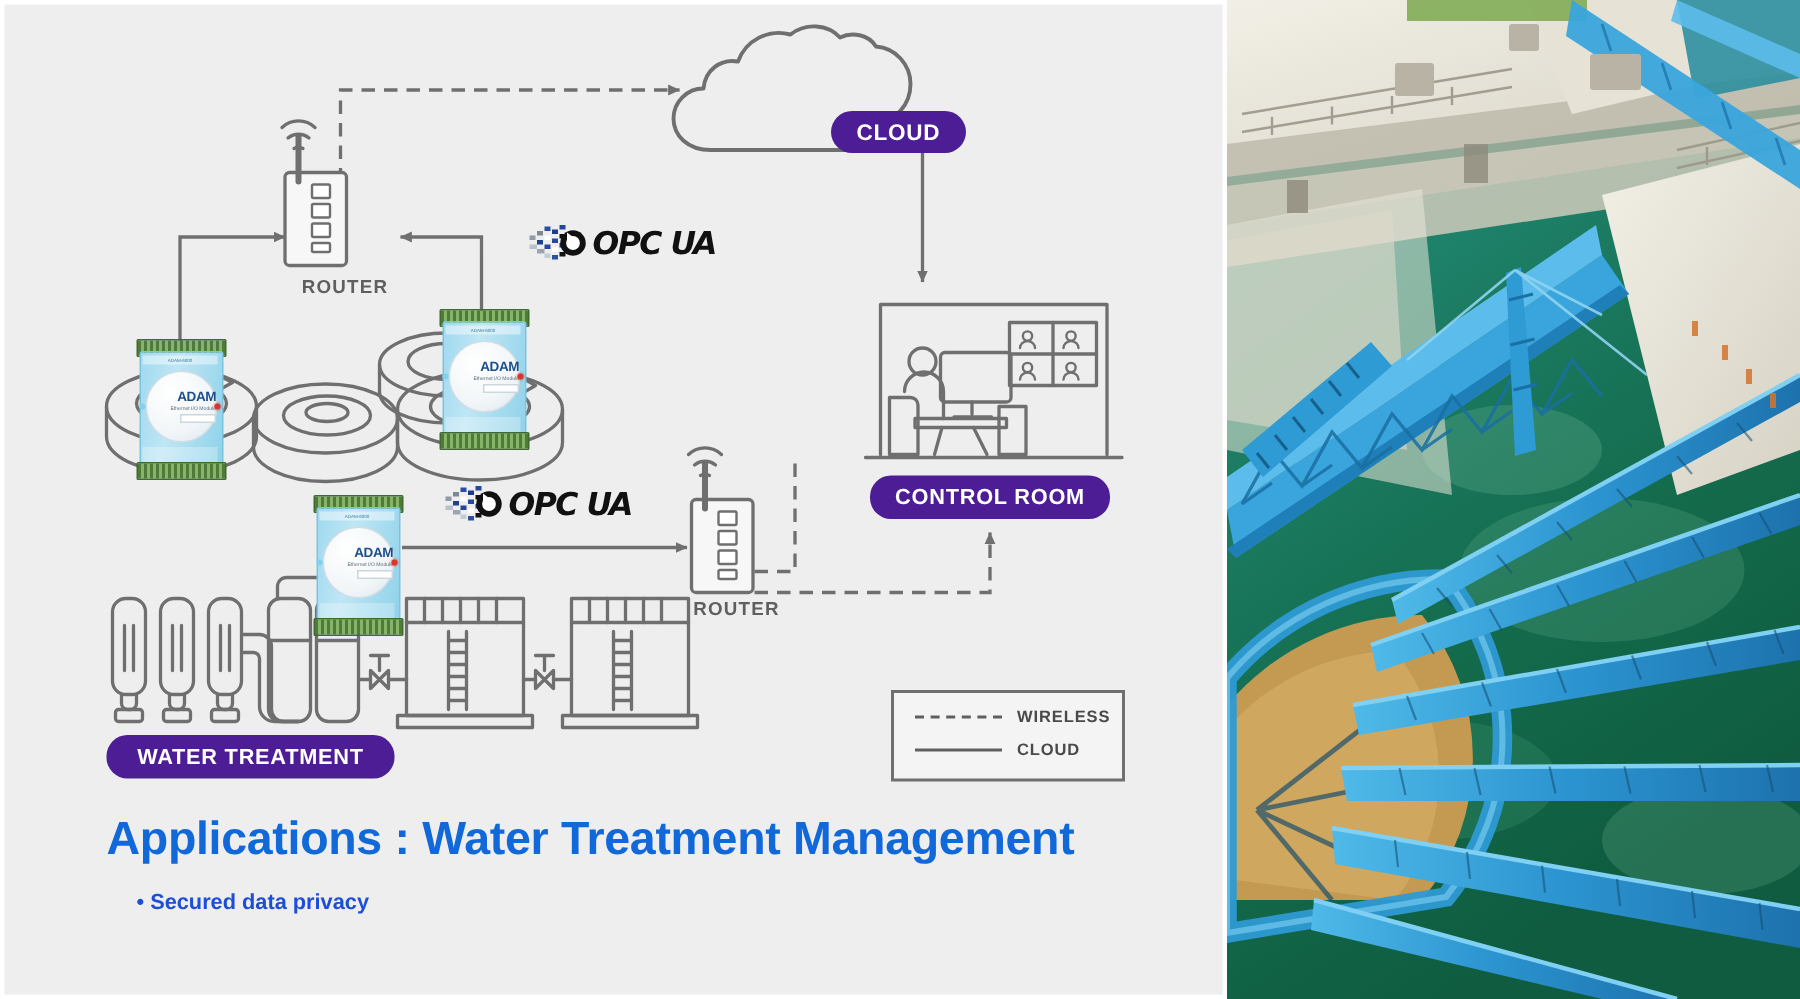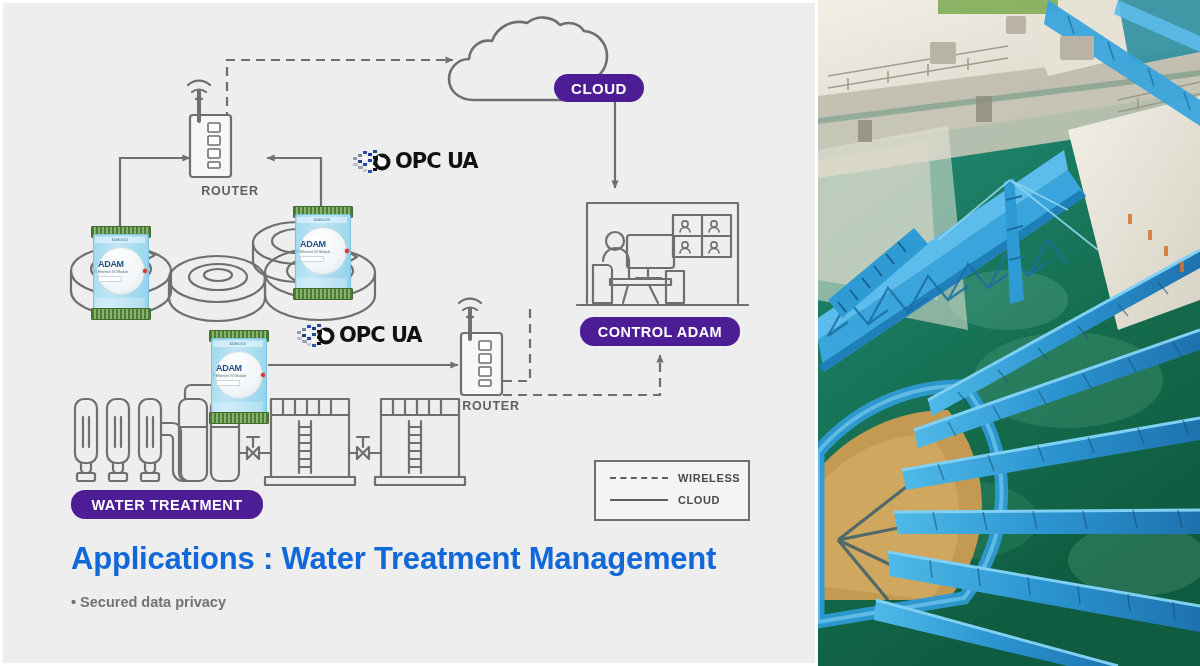--- a/index.html
+++ b/index.html
@@ -21,53 +21,53 @@
   .adam .body{position:absolute;left:4px;top:9px;width:54px;height:78px;
       background:linear-gradient(100deg,#9fd9ef 0%,#bfe6f5 38%,#8fd2ea 100%);
       border:1px solid #7cc3de;border-radius:2px;}
   .adam .term{position:absolute;left:2px;width:58px;height:10px;
       background:repeating-linear-gradient(90deg,#4f7a3a 0 2px,#86b469 2px 4px);
       border:1px solid #3f6b2f;border-radius:1px;}
   .adam .term.top{top:1px;}
   .adam .term.bot{bottom:1px;}
   .adam .disc{position:absolute;left:8px;top:22px;width:46px;height:46px;border-radius:50%;
       background:radial-gradient(circle at 36% 30%,#ffffff 0%,#f2f6f8 60%,#dbe6ec 100%);
-      border:1px solid #cfdde4;display:flex;flex-direction:column;align-items:flex-start;
+      border:1px solid #cfdde4;display:flex;flex-direction:column;align-items:flex-end;
       justify-content:center;}
   .adam .disc .brand{font-size:9px;font-weight:bold;color:#1b4f8a;line-height:1;letter-spacing:-.3px;}
   .adam .disc .sub{font-size:3.4px;color:#5a6b77;line-height:1.25;margin-top:1px;}
   .adam .disc .bar{width:22px;height:4px;background:#ffffff;border:1px solid #cad7de;margin-top:2px;}
   .adam .led{position:absolute;width:4px;height:4px;border-radius:50%;background:#d9352c;
       top:44px;right:4px;box-shadow:0 0 2px #d9352c;}
   .adam .led2{position:absolute;width:4px;height:4px;border-radius:50%;background:#7fd2ee;
       top:44px;left:4px;}
   .adam .cap{position:absolute;left:6px;right:6px;top:12px;height:6px;
       background:rgba(255,255,255,.45);font-size:3px;color:#3c7fa0;text-align:center;line-height:6px;}
   .adam .cap2{position:absolute;left:6px;right:6px;bottom:13px;height:10px;
       background:rgba(255,255,255,.28);font-size:3px;color:#3c7fa0;text-align:center;line-height:5px;}
 
   
-  .opcua{position:absolute;display:flex;align-items:flex-start;}
+  .opcua{position:absolute;display:flex;align-items:center;font-style:italic;}
   .opcua .flag{position:relative;width:42px;height:26px;margin-right:1px;}
   .opcua .txt{font-size:21px;font-weight:bold;color:#111111;letter-spacing:-1px;
       font-family:"DejaVu Sans",sans-serif;}
 
   
   #legend{position:absolute;background:#f4f4f4;border:2px solid #6f6f6f;}
   #legend .row{position:absolute;display:flex;align-items:center;text-align:right;}
   #legend .key{width:58px;height:0;margin-right:10px;}
   #legend .key.dash{border-top:2px dashed #5f5f5f;}
   #legend .key.solid{border-top:2px solid #5f5f5f;}
   #legend .txt{font-size:11px;font-weight:bold;color:#4a4a4a;letter-spacing:.6px;}
 
   
   #headline{position:absolute;left:68px;top:538px;width:720px;}
   #headline .title{font-size:31px;font-weight:bold;color:#1168d8;letter-spacing:-.2px;
       font-family:"Liberation Sans",sans-serif;margin:0;white-space:nowrap;}
-  #headline .bullet{font-size:14.5px;font-weight:bold;color:#737373;margin-top:17px;}
+  #headline .bullet{font-size:14.5px;font-weight:bold;color:#1d4ed8;margin-top:17px;margin-left:20px;}
   #headline .bullet:first-of-type{margin-top:24px;}
 
   
   #photo{position:absolute;left:818px;top:0;width:382px;height:666px;overflow:hidden;background:#0d5a4e;}
   #photo svg{display:block;}
 </style>
 </head>
 <body>
 
 <div id="page">
@@ -349,21 +349,21 @@
             <circle cx="30" cy="13" r="4.6" fill="#ffffff"></circle>
             <path d="M26,6 l4,3 l-4,3 z" fill="#ffffff"></path>
           </g>
         </svg>
       </span>
       <span class="txt">OPC UA</span>
     </div>
 
     <div class="lbl" style="left:551px;top:71px;width:90px;height:28px;font-size:15px;">CLOUD</div>
 
-    <div class="lbl" style="left:577px;top:314px;width:160px;height:29px;font-size:14.5px;">CONTROL ADAM</div>
+    <div class="lbl" style="left:577px;top:314px;width:160px;height:29px;font-size:14.5px;">CONTROL ROOM</div>
 
     <div class="lbl" style="left:68px;top:487px;width:192px;height:29px;font-size:14.5px;text-align:center;">WATER TREATMENT</div>
 
     <div class="abs" style="left:187px;top:181px;width:80px;text-align:center;font-size:12.5px;font-weight:bold;color:#5f5f5f;letter-spacing:.8px;">ROUTER</div>
 
     <div class="abs" style="left:448px;top:396px;width:80px;text-align:center;font-size:12.5px;font-weight:bold;color:#5f5f5f;letter-spacing:.8px;">ROUTER</div>
 
     <div id="legend" style="left:591px;top:457px;width:152px;height:57px;">
       <div class="row" style="left:14px;top:10px;">
         <span class="key dash"></span>

